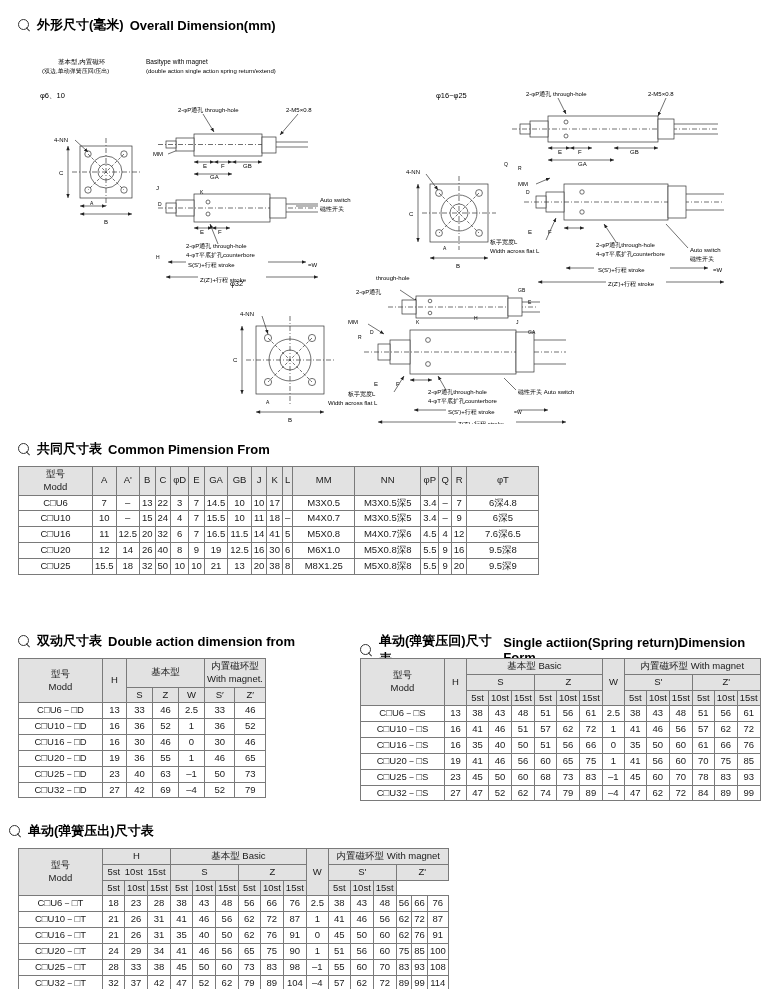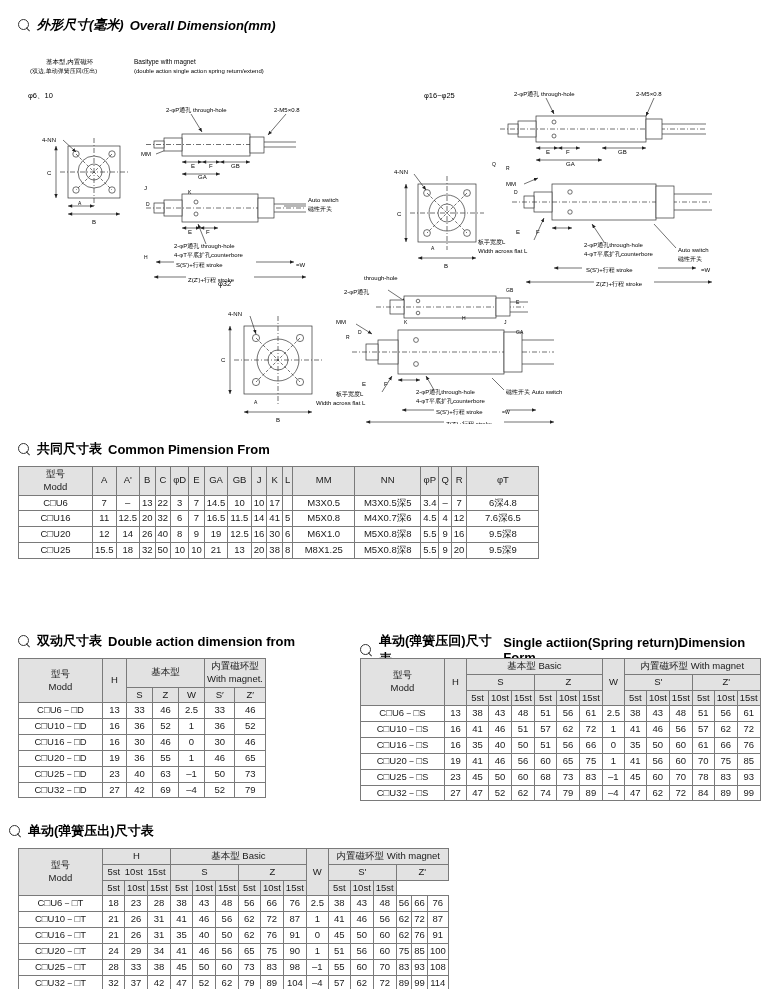--- a/index.html
+++ b/index.html
@@ -68,30 +68,30 @@
     font-weight: normal;
   }
   table.dim tbody td { background: #fff; }
   table.dim td.model { }
 
   .tbl-wrap { position: absolute; }
 
   
   .drawing {
     position: absolute;
-    left: 6px; top: 34px;
+    left: 18px; top: 34px;
     width: 730px; height: 390px;
   }
   .drawing svg { display: block; }
 
   .hdr-common { position: absolute; left: 18px; top: 440px; }
   .hdr-double { position: absolute; left: 18px; top: 632px; }
   .hdr-spring-return { position: absolute; left: 360px; top: 632px; }
   .hdr-spring-extend { position: absolute; left: 9px; top: 822px; }
-  .hdr-outline { position: absolute; left: 18px; top: 16px; font-style: italic; }
+  .hdr-outline { position: absolute; left: 18px; top: 16px; }
 
   .tbl-common { left: 18px; top: 466px; }
   .tbl-double { left: 18px; top: 658px; }
   .tbl-return { left: 360px; top: 658px; }
   .tbl-extend { left: 18px; top: 848px; }
 </style>
 </head>
 <body>
 
 <div class="page">
@@ -396,20 +396,40 @@
             <td>17</td>
             <td></td>
             <td>M3X0.5</td>
             <td>M3X0.5深5</td>
             <td>3.4</td>
             <td>–</td>
             <td>7</td>
             <td>6深4.8</td>
           </tr>
           <tr>
+            <td class="model">C□U10</td>
+            <td>10</td>
+            <td>–</td>
+            <td>15</td>
+            <td>24</td>
+            <td>4</td>
+            <td>7</td>
+            <td>15.5</td>
+            <td>10</td>
+            <td>11</td>
+            <td>18</td>
+            <td>–</td>
+            <td>M4X0.7</td>
+            <td>M3X0.5深5</td>
+            <td>3.4</td>
+            <td>–</td>
+            <td>9</td>
+            <td>6深5</td>
+          </tr>
+          <tr>
             <td class="model">C□U16</td>
             <td>11</td>
             <td>12.5</td>
             <td>20</td>
             <td>32</td>
             <td>6</td>
             <td>7</td>
             <td>16.5</td>
             <td>11.5</td>
             <td>14</td>

